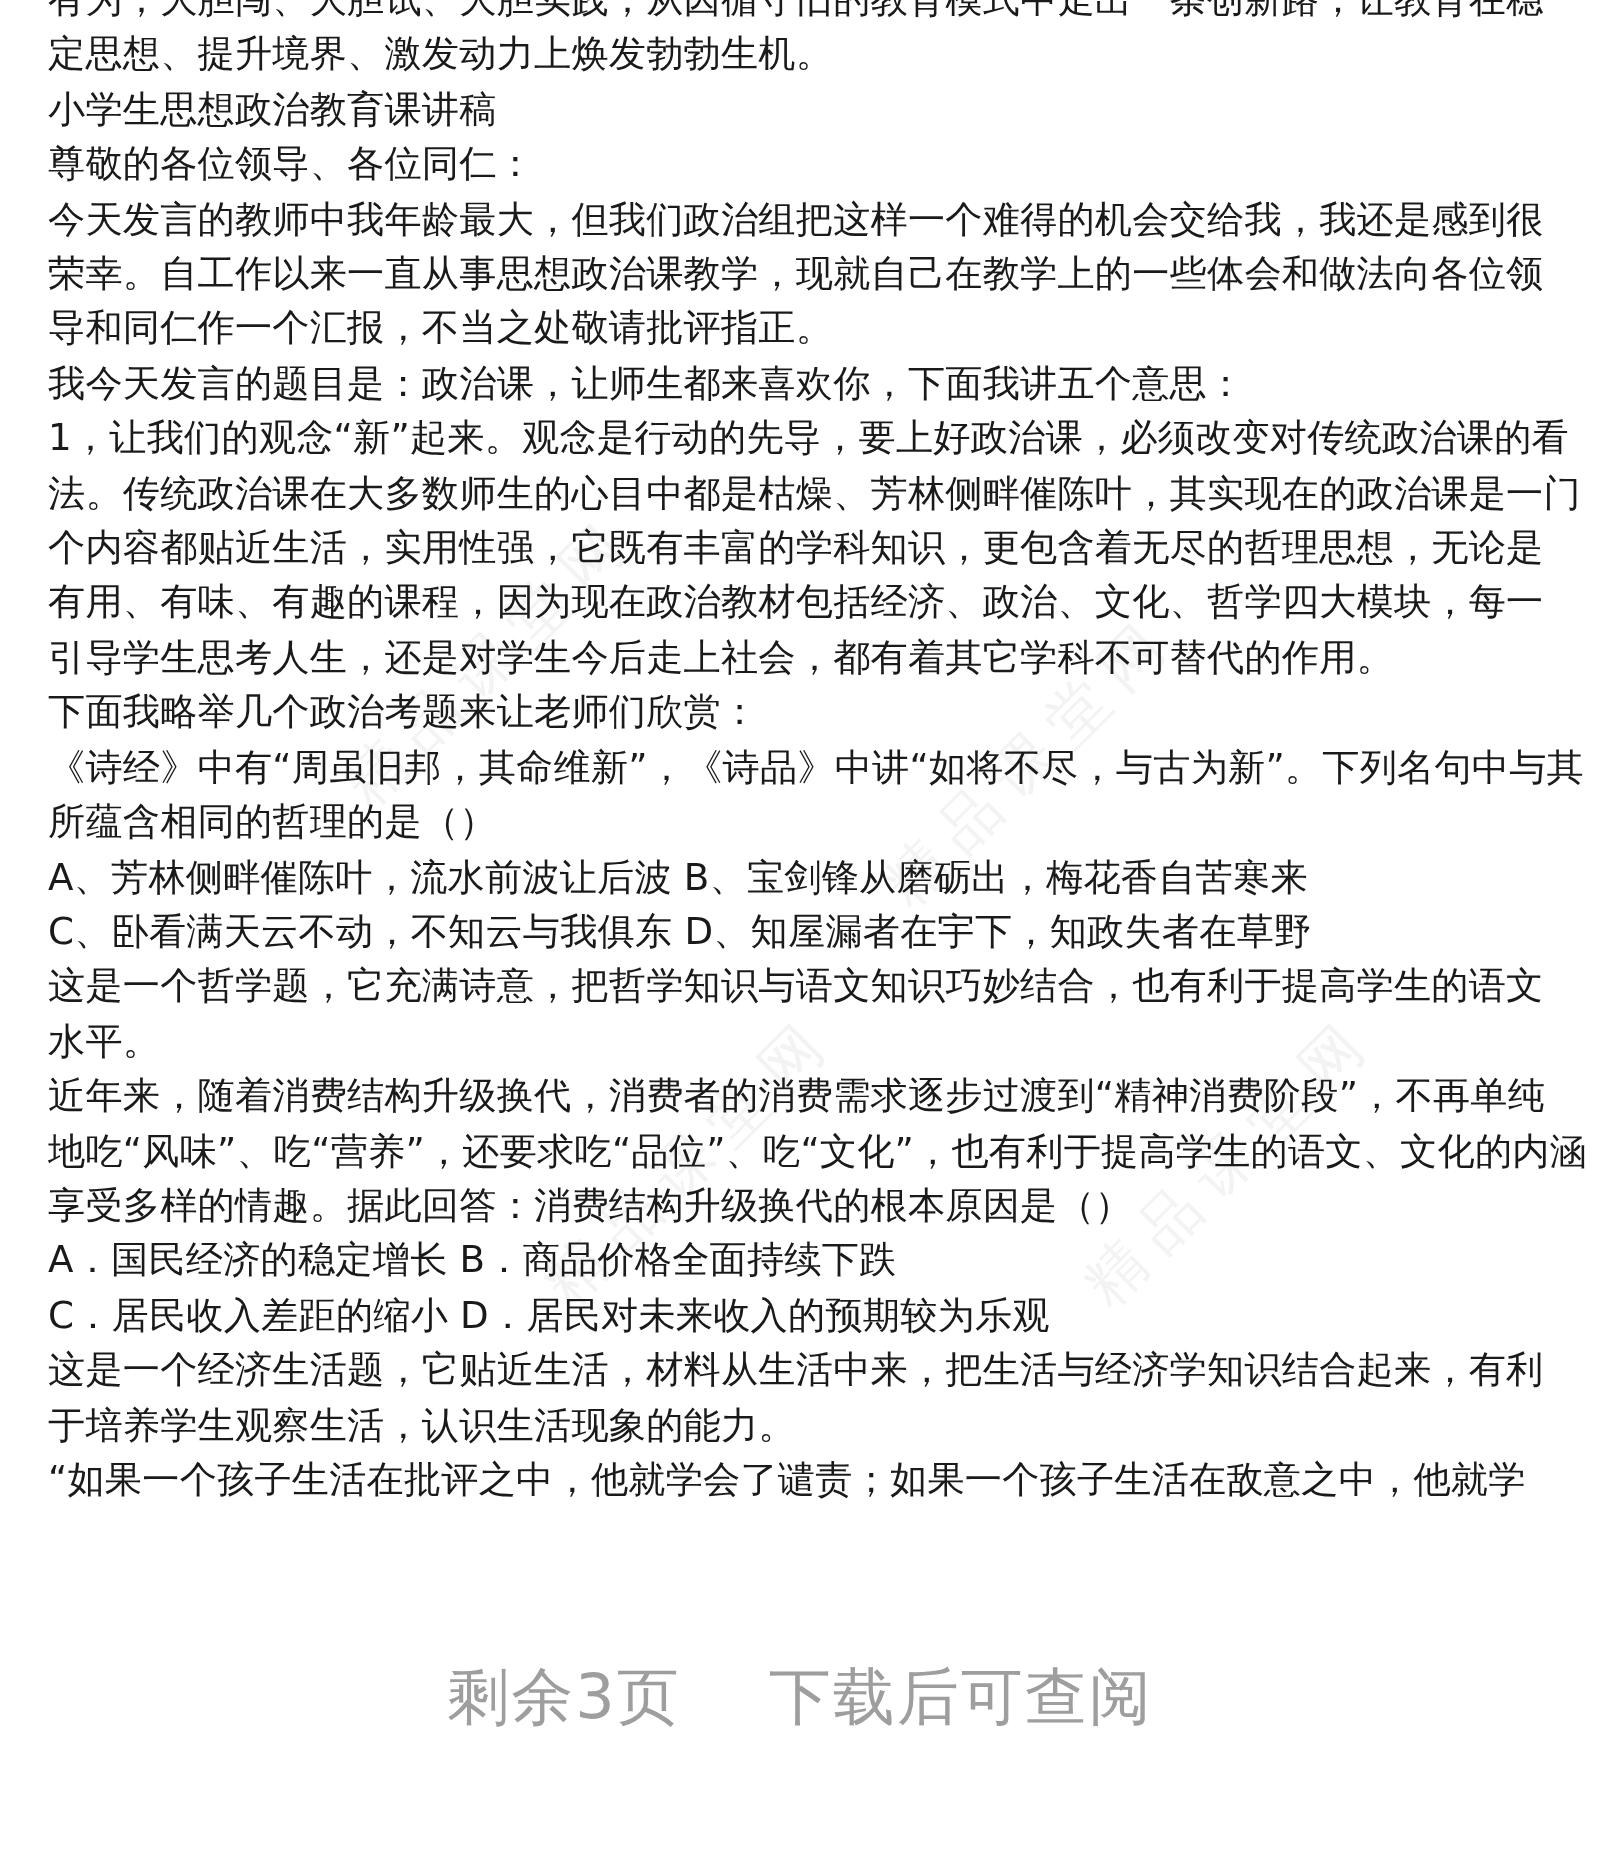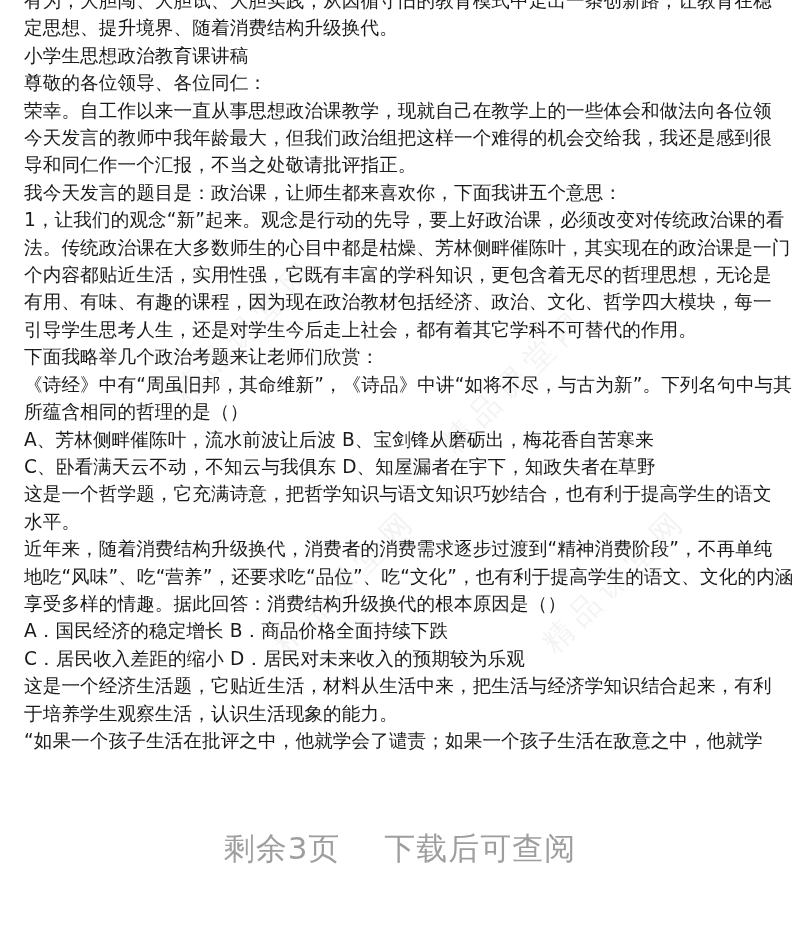--- a/index.html
+++ b/index.html
@@ -27,25 +27,25 @@
 </head>
 <body>
 
 <div class="watermark" style="left:150px; top:310px;">精品课堂网</div>
 <div class="watermark" style="left:420px; top:360px;">精品课堂网</div>
 <div class="watermark" style="left:250px; top:560px;">精品课堂网</div>
 <div class="watermark" style="left:520px; top:560px;">精品课堂网</div>
 
 <div class="doc">
   <p>有为，大胆闯、大胆试、大胆实践，从因循守旧的教育模式中走出一条创新路，让教育在稳</p>
-  <p>定思想、提升境界、随着消费结构升级换代。</p>
+  <p>定思想、提升境界、激发动力上焕发勃勃生机。</p>
   <p>小学生思想政治教育课讲稿</p>
   <p>尊敬的各位领导、各位同仁：</p>
+  <p>今天发言的教师中我年龄最大，但我们政治组把这样一个难得的机会交给我，我还是感到很</p>
   <p>荣幸。自工作以来一直从事思想政治课教学，现就自己在教学上的一些体会和做法向各位领</p>
-  <p>今天发言的教师中我年龄最大，但我们政治组把这样一个难得的机会交给我，我还是感到很</p>
   <p>导和同仁作一个汇报，不当之处敬请批评指正。</p>
   <p>我今天发言的题目是：政治课，让师生都来喜欢你，下面我讲五个意思：</p>
   <p>1，让我们的观念“新”起来。观念是行动的先导，要上好政治课，必须改变对传统政治课的看</p>
   <p>法。传统政治课在大多数师生的心目中都是枯燥、芳林侧畔催陈叶，其实现在的政治课是一门</p>
   <p>个内容都贴近生活，实用性强，它既有丰富的学科知识，更包含着无尽的哲理思想，无论是</p>
   <p>有用、有味、有趣的课程，因为现在政治教材包括经济、政治、文化、哲学四大模块，每一</p>
   <p>引导学生思考人生，还是对学生今后走上社会，都有着其它学科不可替代的作用。</p>
   <p>下面我略举几个政治考题来让老师们欣赏：</p>
   <p>《诗经》中有“周虽旧邦，其命维新”，《诗品》中讲“如将不尽，与古为新”。下列名句中与其</p>
   <p>所蕴含相同的哲理的是（）</p>

